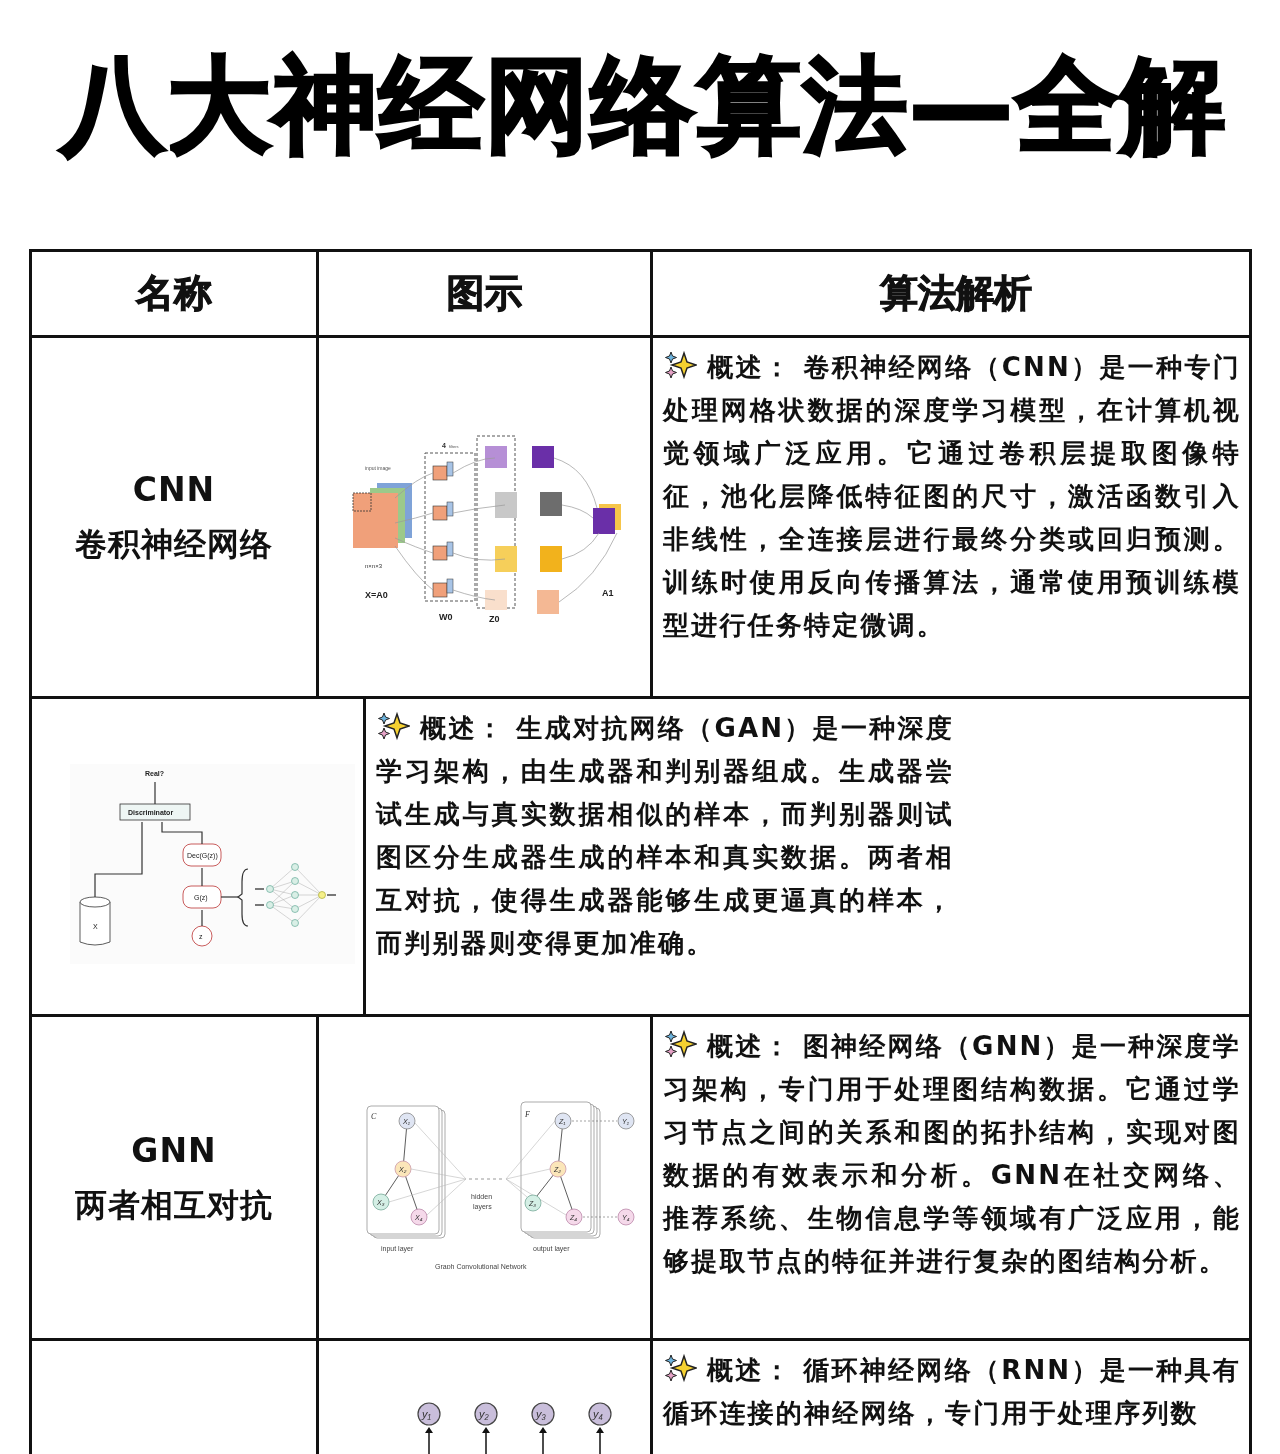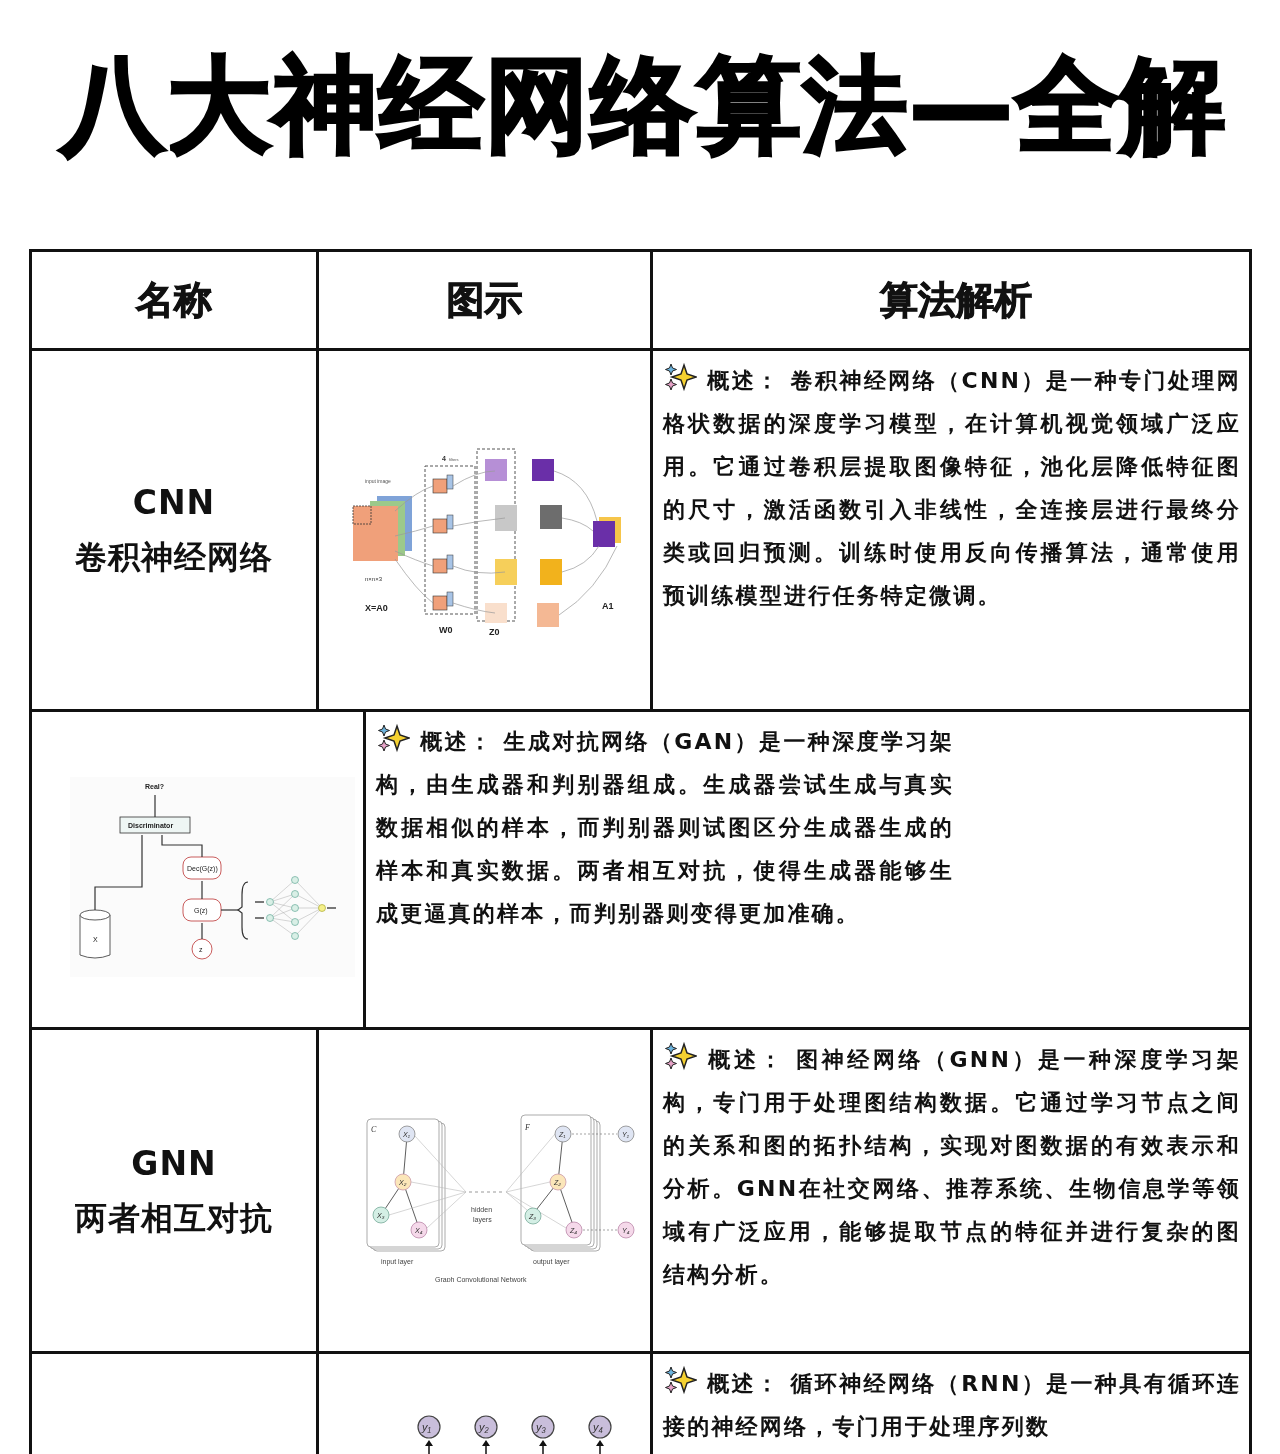--- a/index.html
+++ b/index.html
@@ -17,29 +17,29 @@
     position: absolute; left: 29px; top: 249px; width: 1223px;
     border: 3px solid #111; border-bottom: none;
   }
   .row { display: flex; border-bottom: 3px solid #111; }
   .cell { border-right: 3px solid #111; position: relative; }
   .cell:last-child { border-right: none; }
   .c1 { width: 287px; }
   .c2 { width: 334px; }
   .c3 { width: 596px; padding-left: 10px; }
 
-  .head { height: 99px; }
+  .head { height: 86px; }
   .head .cell { display: flex; align-items: center; justify-content: center;
     font-size: 38px; font-weight: 900; -webkit-text-stroke: 1px #111; }
 
   .name-cell { display: flex; flex-direction: column; align-items: center; justify-content: center; }
   .name-abbr { font-size: 33px; font-weight: 700; letter-spacing: 1px; line-height: 54px; }
   .name-cn { font-size: 32px; font-weight: 700; line-height: 54px; letter-spacing: 1px; }
 
-  .desc { padding: 8px 8px 8px 10px; font-size: 22px; font-weight: 700; line-height: 43px;
+  .desc { padding: 8px 8px 8px 10px; font-size: 26px; font-weight: 700; line-height: 43px;
     letter-spacing: 2.2px; text-align: justify; }
   .spark { display: inline-block; width: 34px; height: 30px; vertical-align: -4px; margin-right: 10px; }
 
   .diagram { position: absolute; }
   svg text { font-family: "Liberation Sans", sans-serif; }
   .serif { font-family: "Liberation Serif", serif; font-style: italic; }
 </style>
 </head>
 <body>
 

